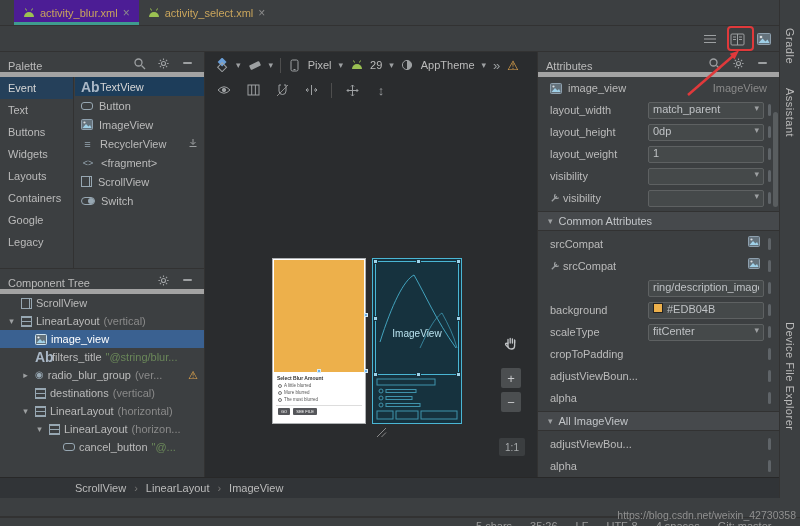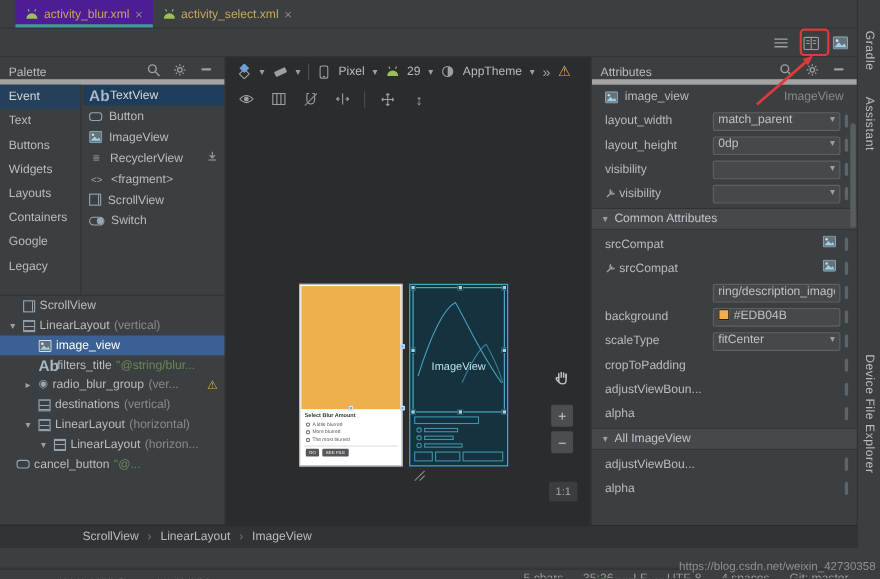--- a/index.html
+++ b/index.html
@@ -49,21 +49,21 @@
   .dl{margin-left:auto}
 
   
   .ctree{position:absolute;left:0;top:268px;width:205px;height:209px;background:#3c3f41;border-right:1px solid #323232;border-top:1px solid #323232}
   .trow{height:18px;display:flex;align-items:center;gap:4px;white-space:nowrap;overflow:hidden;cursor:pointer}
   .trow.sel{background:#3a6191;color:#fff}
   .tarrow{width:11px;text-align:center;color:#9da0a2;font-size:9px;flex:none}
   .tsuffix.gray{color:#8a8a8a}
   .tsuffix.str{color:#6a8759}
   .twarn{margin-left:auto;margin-right:6px;color:#e3a64d;font-size:11px}
-  .ind0{padding-left:6px}.ind1{padding-left:20px}.ind2{padding-left:34px}.ind3{}
+  .ind0{padding-left:6px}.ind1{padding-left:20px}.ind2{padding-left:34px}.ind3{padding-left:48px}
   .tico-radio{color:#97a7b2;font-size:10px;line-height:1}
 
   
   .center{position:absolute;left:205px;top:52px;width:332px;height:425px;background:#2a2c2e;overflow:hidden}
   .dtoolbar{height:26px;display:flex;align-items:center;gap:7px;padding:0 10px}
   .dtool2{height:24px;display:flex;align-items:center;gap:11px;padding:0 10px}
   .sep-v{width:1px;height:15px;background:#4e4e4e}
   .dd-label{color:#bbb}
   .caret{color:#9da0a2;font-size:9px}
   .warn{color:#e3a64d;font-size:13px}
@@ -264,20 +264,32 @@
         <span>ScrollView</span>
       </div>
       <div class="pcomp-item">
         <span class="ico-switch"></span>
         <span>Switch</span>
       </div>
     </div>
   </div>
 
   <div class="ctree">
+    <div class="phead">
+      <span class="phead-title">Component Tree</span>
+      <span class="hicon">
+        <svg width="13" height="13" viewBox="0 0 14 14" fill="none" stroke="#9da0a2" stroke-width="1.2">
+            <circle cx="7" cy="7" r="2.2"></circle>
+            <path d="M7 1.5 V3.2 M7 10.8 V12.5 M1.5 7 H3.2 M10.8 7 H12.5 M3.1 3.1 L4.3 4.3 M9.7 9.7 L10.9 10.9 M10.9 3.1 L9.7 4.3 M4.3 9.7 L3.1 10.9"></path>
+          </svg>
+      </span>
+      <span class="hicon">
+          <span class="minus"></span>
+        </span>
+    </div>
     <div class="trow ind0">
       <span class="tarrow"></span>
       <span class="ico-scroll"></span>
       <span>ScrollView</span>
     </div>
     <div class="trow ind0">
       <span class="tarrow">▾</span>
       <span class="ico-ll"></span>
       <span>LinearLayout</span>
       <span class="tsuffix gray">(vertical)</span>
@@ -525,20 +537,27 @@
         <span class="aval">match_parent</span>
         <span class="acaret">▾</span>
       </div>
       <span class="flagbar"></span>
     </div>
     <div class="arow">
       <span class="albl">layout_height</span>
       <div class="afield">
         <span class="aval">0dp</span>
         <span class="acaret">▾</span>
+      </div>
+      <span class="flagbar"></span>
+    </div>
+    <div class="arow">
+      <span class="albl">layout_weight</span>
+      <div class="afield">
+        <span class="aval">1</span>
       </div>
       <span class="flagbar"></span>
     </div>
     <div class="arow">
       <span class="albl">visibility</span>
       <div class="afield">
         <span class="aval"></span>
         <span class="acaret">▾</span>
       </div>
       <span class="flagbar"></span>

